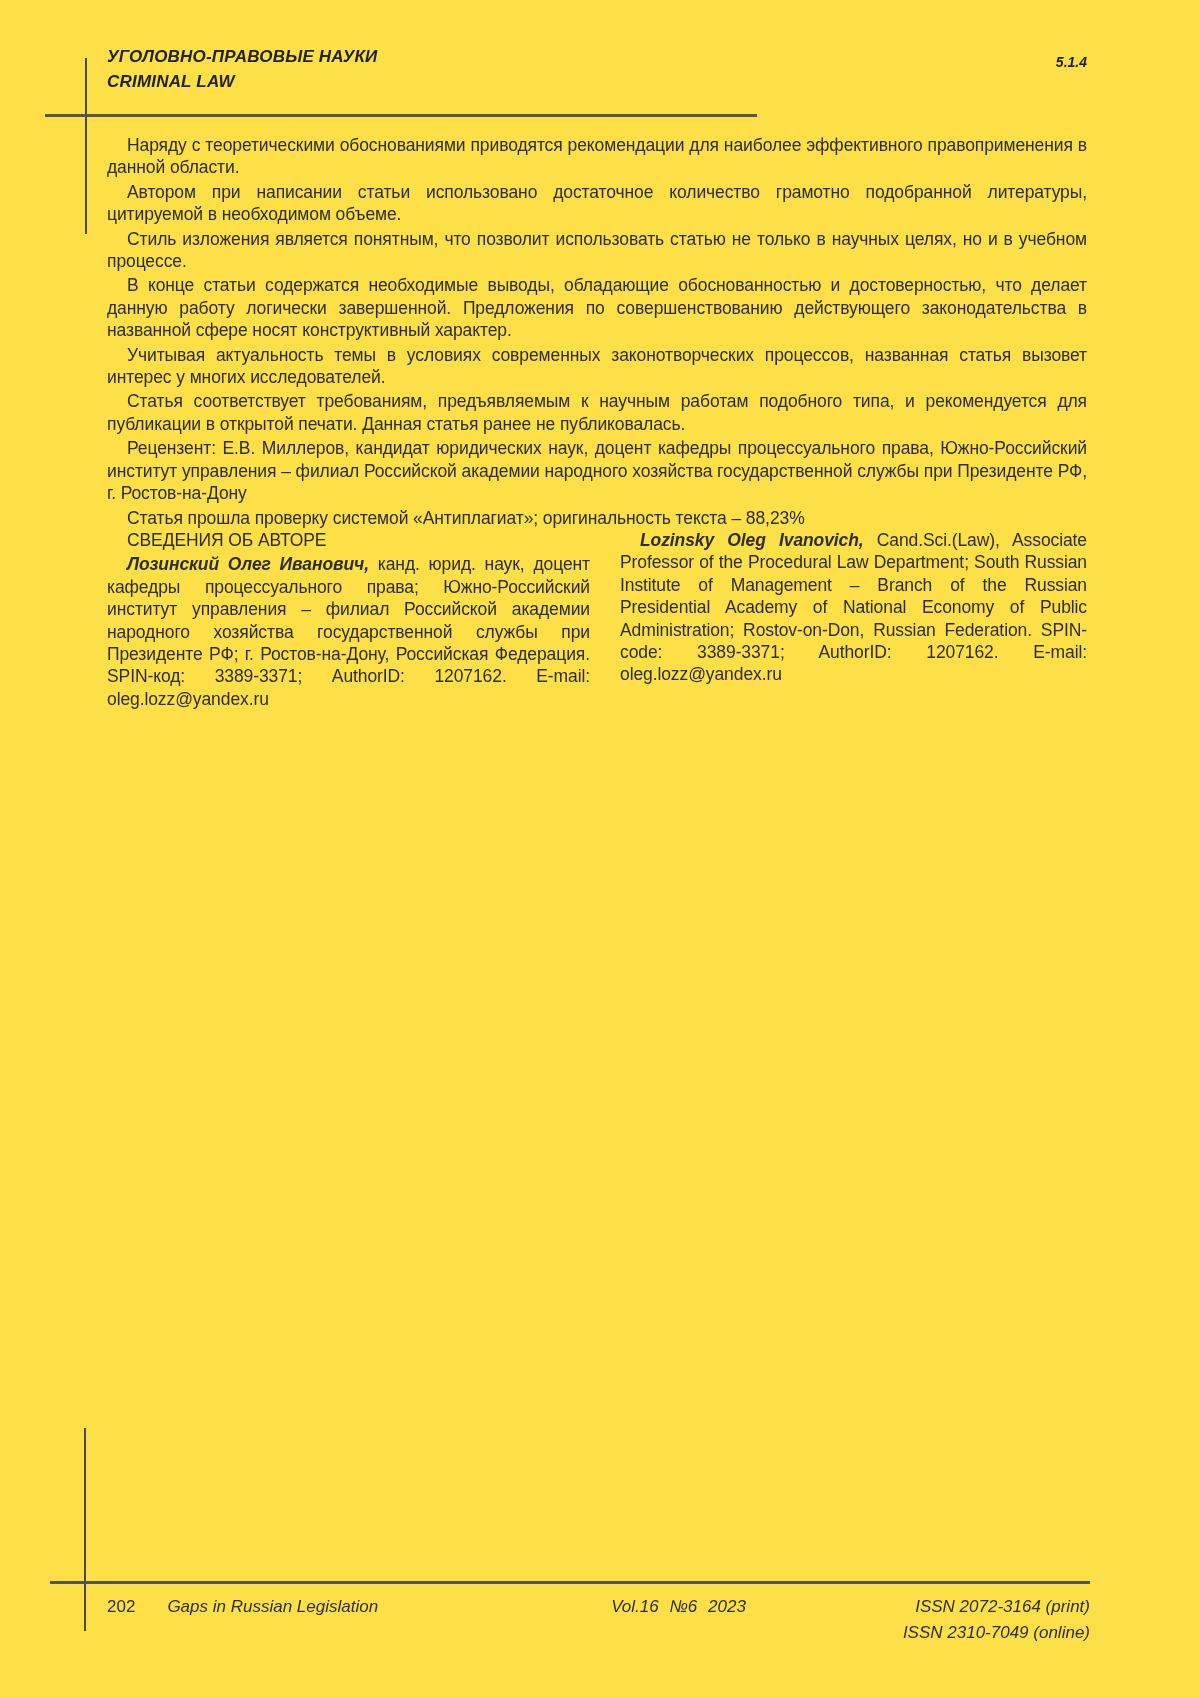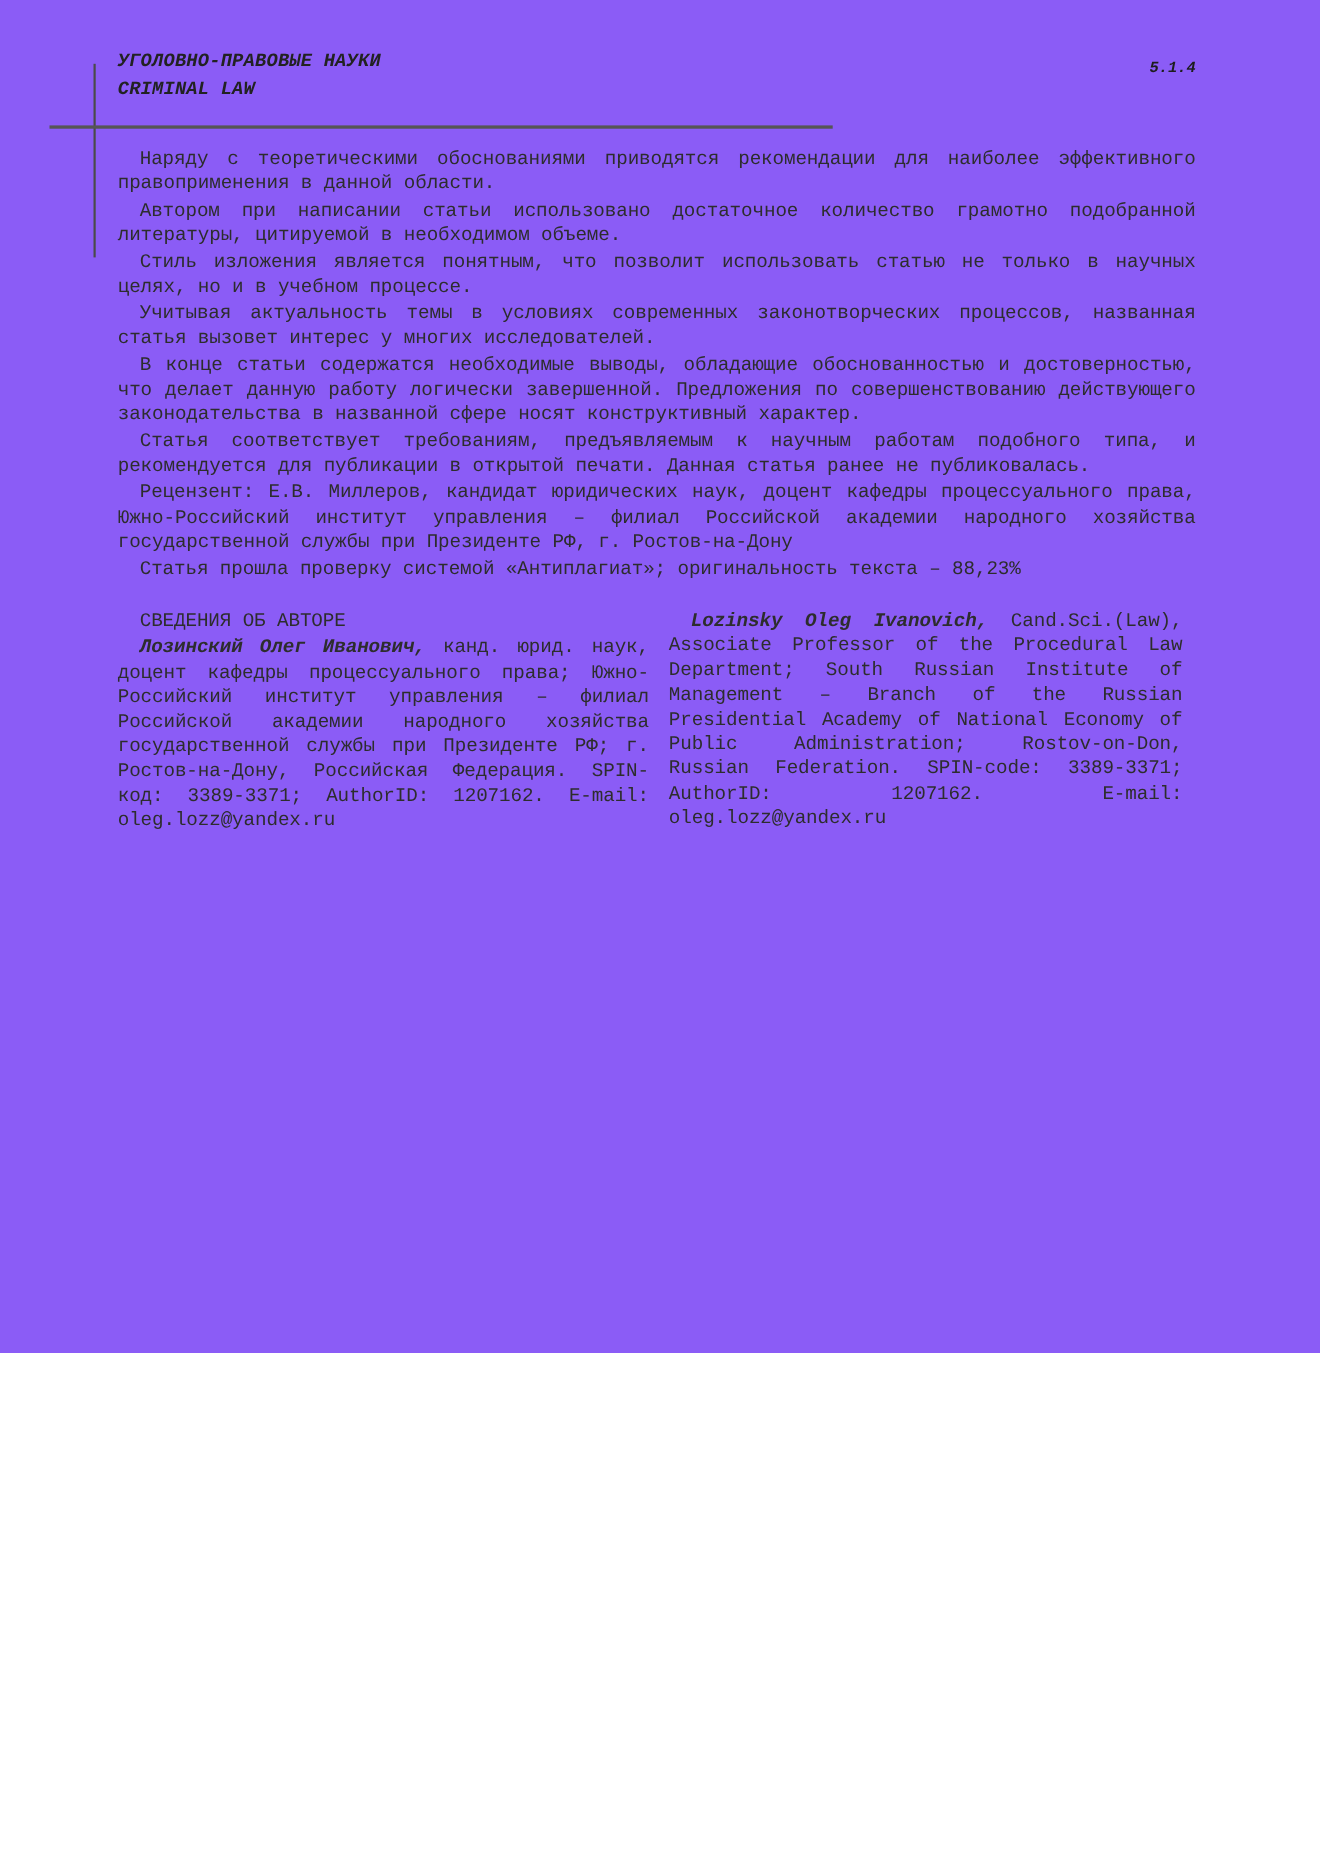--- a/index.html
+++ b/index.html
@@ -3,23 +3,23 @@
 <meta charset="utf-8">
 <style>
   html, body {
     margin: 0;
     padding: 0;
     background: #ffffff;
   }
   .page {
     position: relative;
     width: 1200px;
-    height: 1230px;
-    background: #8b5cf6;
-    font-family: Liberation Mono, monospace;
+    height: 1697px;
+    background: #fde047;
+    font-family: Liberation Sans, sans-serif;
     color: #2b2b2b;
     overflow: hidden;
   }
   
   .hrule {
     position: absolute;
     height: 2.5px;
     background: #555555;
   }
   .hrule.header-rule { top: 114px; left: 45px; width: 712px; }
@@ -80,24 +80,24 @@
   }
   .dates-block {
     margin-top: 26px;
   }
   .dates-block div {
     text-indent: 20px;
   }
 
   
   .authors {
-    margin-top: 25px;
+    margin-top: 0;
     display: grid;
     grid-template-columns: 483px 467px;
-    column-gap: 18px;
+    column-gap: 30px;
   }
   .author-col { text-align: justify; }
   .author-heading {
     text-indent: 22px;
     margin: 0 0 1px 0;
   }
   .author-body {
     margin: 0;
     text-indent: 22px;
   }
@@ -152,22 +152,22 @@
       <div>УГОЛОВНО-ПРАВОВЫЕ НАУКИ</div>
       <div>CRIMINAL LAW</div>
     </div>
     <div class="class-code">5.1.4</div>
   </div>
 
   <div class="main">
     <p>Наряду с теоретическими обоснованиями приводятся рекомендации для наиболее эффективного правоприменения в данной области.</p>
     <p>Автором при написании статьи использовано достаточное количество грамотно подобранной литературы, цитируемой в необходимом объеме.</p>
     <p>Стиль изложения является понятным, что позволит использовать статью не только в научных целях, но и в учебном процессе.</p>
+    <p>В конце статьи содержатся необходимые выводы, обладающие обоснованностью и достоверностью, что делает данную работу логически завершенной. Предложения по совершенствованию действующего законодательства в названной сфере носят конструктивный характер.</p>
     <p>Учитывая актуальность темы в условиях современных законотворческих процессов, названная статья вызовет интерес у многих исследователей.</p>
-    <p>В конце статьи содержатся необходимые выводы, обладающие обоснованностью и достоверностью, что делает данную работу логически завершенной. Предложения по совершенствованию действующего законодательства в названной сфере носят конструктивный характер.</p>
     <p>Статья соответствует требованиям, предъявляемым к научным работам подобного типа, и рекомендуется для публикации в открытой печати. Данная статья ранее не публиковалась.</p>
     <p>Рецензент: Е.В. Миллеров, кандидат юридических наук, доцент кафедры процессуального права, Южно-Российский институт управления – филиал Российской академии народного хозяйства государственной службы при Президенте РФ, г. Ростов-на-Дону</p>
 
     <div class="plagiarism-line">Статья прошла проверку системой «Антиплагиат»; оригинальность текста – 88,23%</div>
 
 
     <div class="authors">
       <div class="author-col">
         <p class="author-heading">СВЕДЕНИЯ ОБ АВТОРЕ</p>
         <p class="author-body"><span class="author-name">Лозинский Олег Иванович,</span><span> канд. юрид. наук, доцент кафедры процессуального права; Южно-Российский институт управления – филиал Российской академии народного хозяйства государственной службы при Президенте РФ; г. Ростов-на-Дону, Российская Федерация. SPIN-код: 3389-3371; AuthorID: 1207162. E-mail: oleg.lozz@yandex.ru</span></p>

